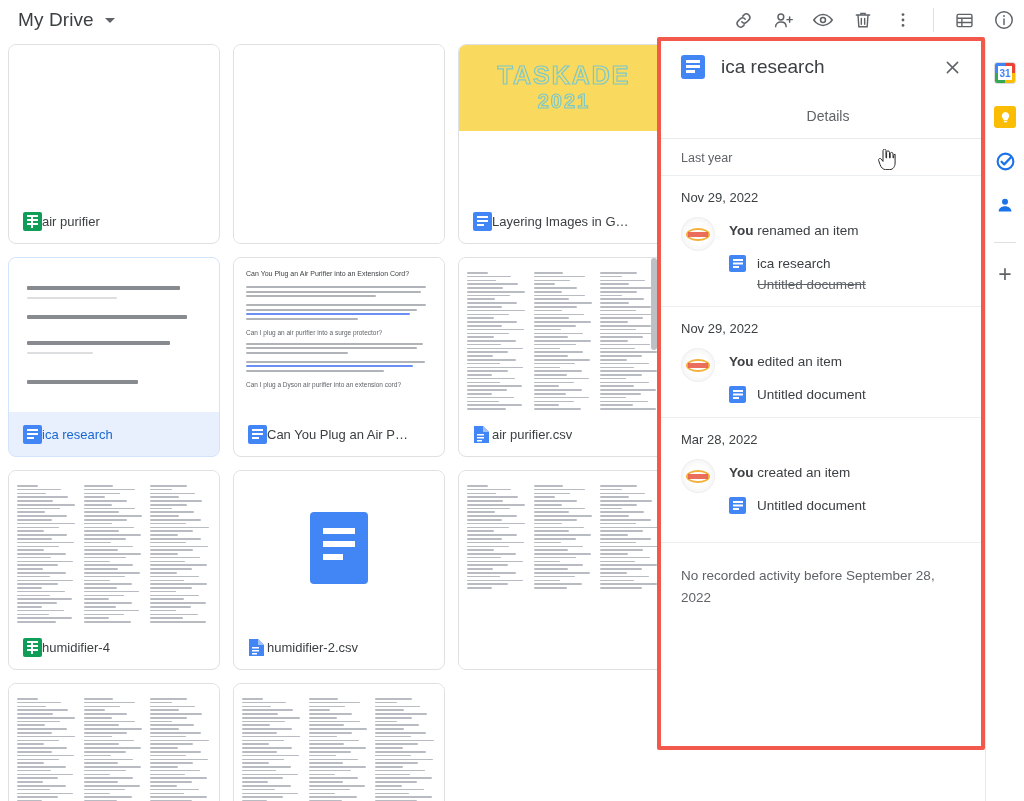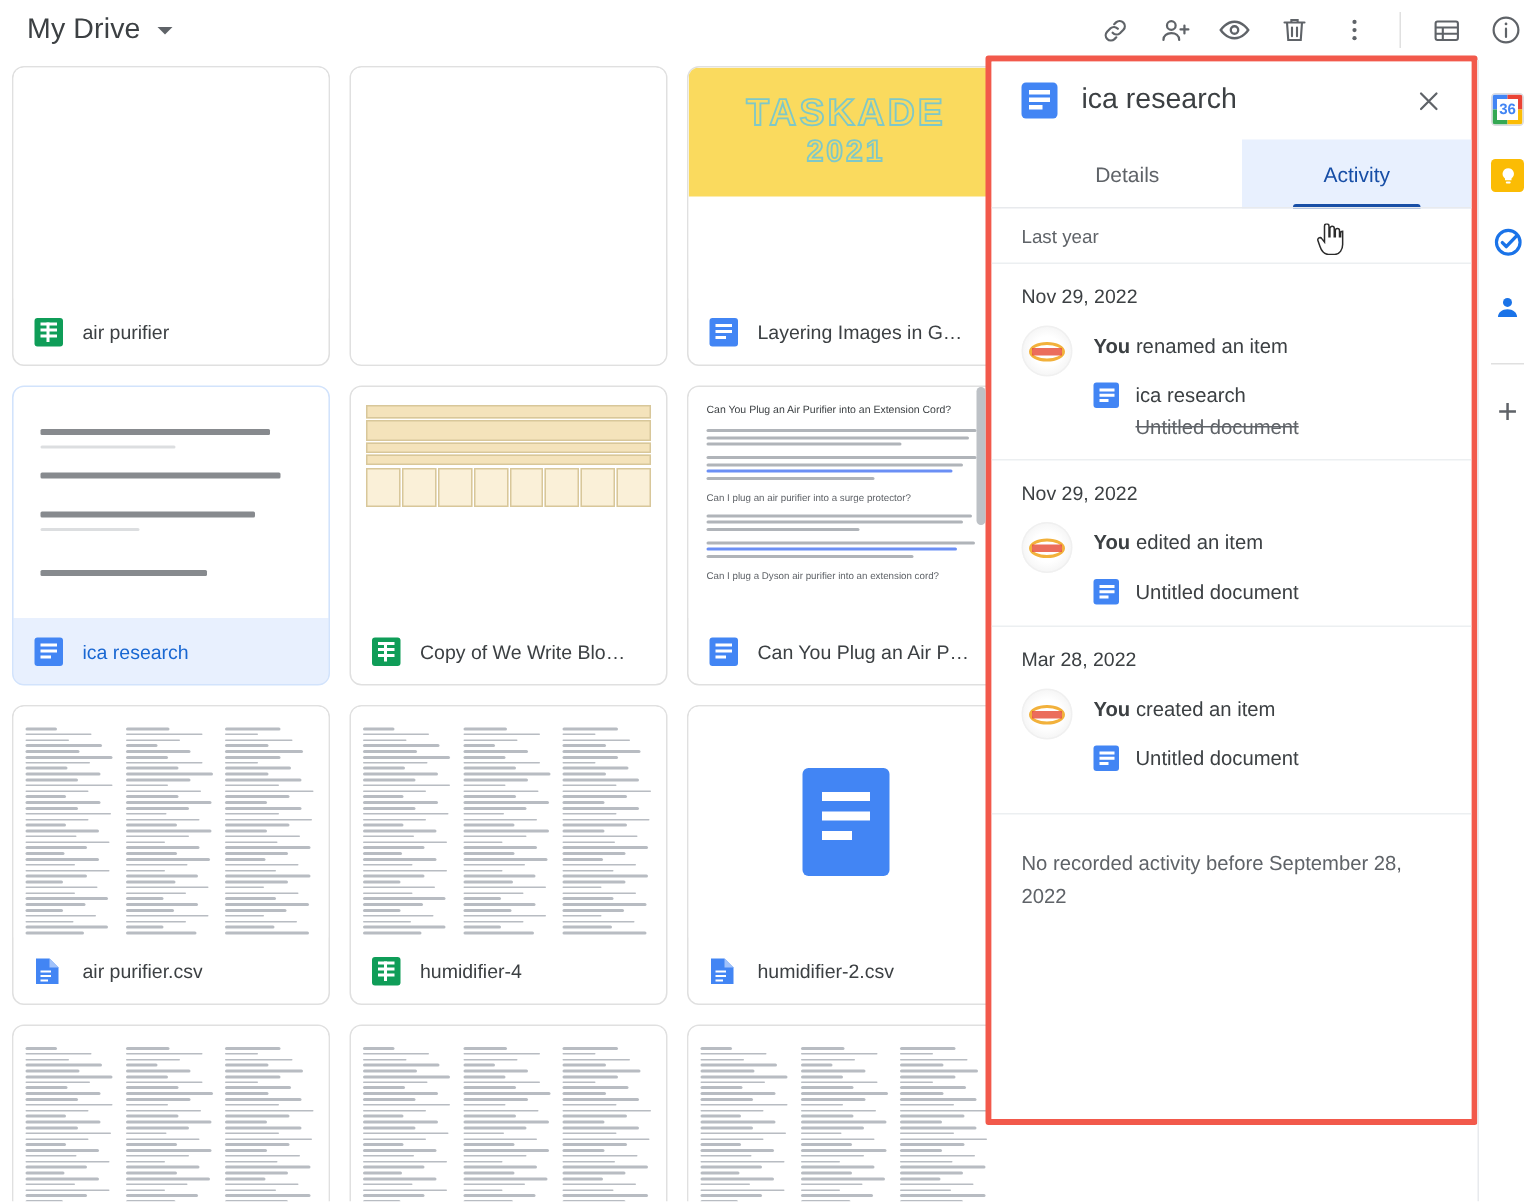--- a/index.html
+++ b/index.html
@@ -71,21 +71,21 @@
     padding: 4px 8px 0 8px;
   }
   .card {
     background: #fff; border: 1px solid #e0e0e0; border-radius: 8px;
     height: 200px; display: flex; flex-direction: column; overflow: hidden;
   }
   .card.sel { background: #e8f0fe; border-color: #d2e3fc; }
   .thumb { flex: 1; overflow: hidden; position: relative; background: #fff; }
   .card.sel .thumb { background: #fff; }
   .card-foot {
-    height: 44px; display: flex; align-items: center; gap: 13px;
+    height: 44px; display: flex; align-items: center; 
     padding: 0 14px; flex-shrink: 0;
   }
   .card.sel .card-foot { background: #e8f0fe; }
   .fname {
     font-size: 13px; color: #3c4043; white-space: nowrap; overflow: hidden;
     text-overflow: ellipsis;
   }
   .card.sel .fname { color: #1967d2; }
 
   
@@ -319,44 +319,20 @@
           <div class="dl tiny" style="width:38%"></div>
           <div class="dl h" style="width:64%;margin-top:26px"></div>
         </div>
       </div>
       <div class="card-foot">
         <div class="ftype ft-doc"></div>
         <div class="fname">ica research</div>
       </div>
     </div>
 
-    <div class="card">
-      <div class="thumb">
-        <div class="sheet-thumb">
-          <div class="sheet-band t"></div>
-          <div class="sheet-band" style="height:14px"></div>
-          <div class="sheet-band"></div>
-          <div class="sheet-band"></div>
-          <div class="sheet-grid">
-            <div class="sheet-cell"></div>
-              <div class="sheet-cell"></div>
-              <div class="sheet-cell"></div>
-            <div class="sheet-cell"></div>
-              <div class="sheet-cell"></div>
-              <div class="sheet-cell"></div>
-            <div class="sheet-cell"></div>
-              <div class="sheet-cell"></div>
-          </div>
-        </div>
-      </div>
-      <div class="card-foot">
-        <div class="ftype ft-sheet"></div>
-        <div class="fname">Copy of We Write Blo…</div>
-      </div>
-    </div>
 
     <div class="card">
       <div class="thumb">
         <div class="airp-thumb">
           <div class="ap-title">Can You Plug an Air Purifier into an Extension Cord?</div>
           <div class="ap-p">
             <div class="ap-l" style="width:97%"></div>
               <div class="ap-l" style="width:94%"></div>
             <div class="ap-l" style="width:70%"></div>
           </div>
@@ -977,21 +953,20 @@
       <div class="panel-title">ica research</div>
       <div class="panel-close">
         <svg width="19" height="19" viewBox="0 0 24 24" stroke="currentColor" stroke-width="1.9" stroke-linecap="round">
           <path d="M5.5 5.5l13 13M18.5 5.5l-13 13"></path>
         </svg>
       </div>
     </div>
 
     <div class="tabs">
       <div class="tab">Details</div>
-      <div class="tab active">Activity</div>
       <div class="tab-divider"></div>
     </div>
 
     <div class="cursor-hand">
       <svg width="18" height="21" viewBox="0 0 18 21">
         <path d="M5 1.6c0-.8.7-1.5 1.5-1.5S8 .8 8 1.6v7.3h.6V3.3c0-.8.7-1.4 1.5-1.4s1.4.6 1.4 1.4v5.6h.7V4.8c0-.8.6-1.4 1.4-1.4s1.4.6 1.4 1.4v4.1h.7V6.6c0-.8.6-1.4 1.4-1.4V14c0 3.4-2 6.6-5.3 6.6H7.6C5 20.6 3 18.4 2 15.4L.6 11.3c-.3-.8.2-1.6 1-1.8.6-.2 1.2 0 1.6.6L5 12.4z" fill="#ffffff" stroke="#2b2b2b" stroke-width="1"></path>
       </svg>
     </div>
 
     <div class="panel-body">
@@ -1060,21 +1035,21 @@
 
   </div>
 </div>
 
 <div class="rail">
   <div class="rail-icon ic-cal">
     <div class="c-tl"></div>
       <div class="c-tr"></div>
       <div class="c-bl"></div>
       <div class="c-br"></div>
-    <div class="c-num">36</div>
+    <div class="c-num">31</div>
   </div>
   <div class="rail-icon ic-keep">
     <svg width="13" height="13" viewBox="0 0 24 24" fill="#fff">
       <path d="M12 2a7 7 0 0 0-4 12.7V17h8v-2.3A7 7 0 0 0 12 2z"></path>
         <rect x="9" y="18.5" width="6" height="2.4" rx="1.2"></rect>
     </svg>
   </div>
   <div class="rail-icon ic-tasks">
     <svg width="21" height="21" viewBox="0 0 24 24">
       <circle cx="12" cy="12" r="9" fill="none" stroke="#1a73e8" stroke-width="2.4"></circle>

